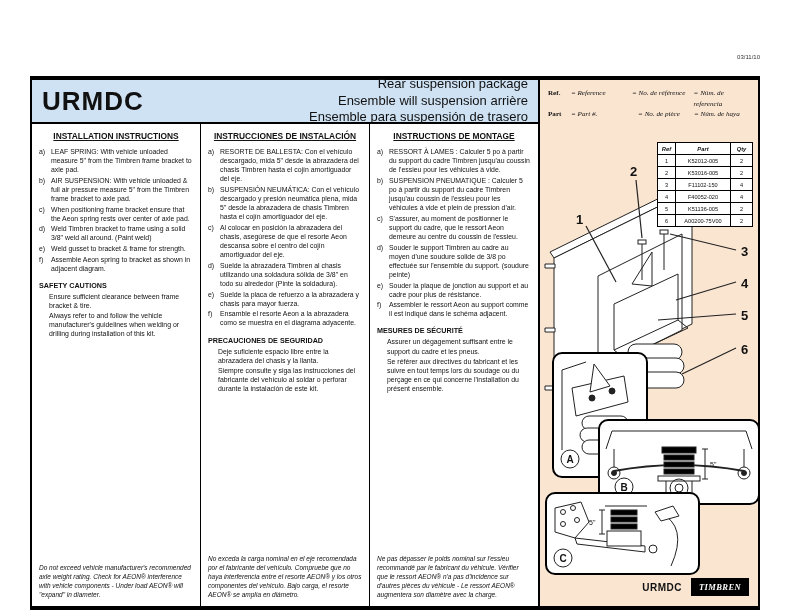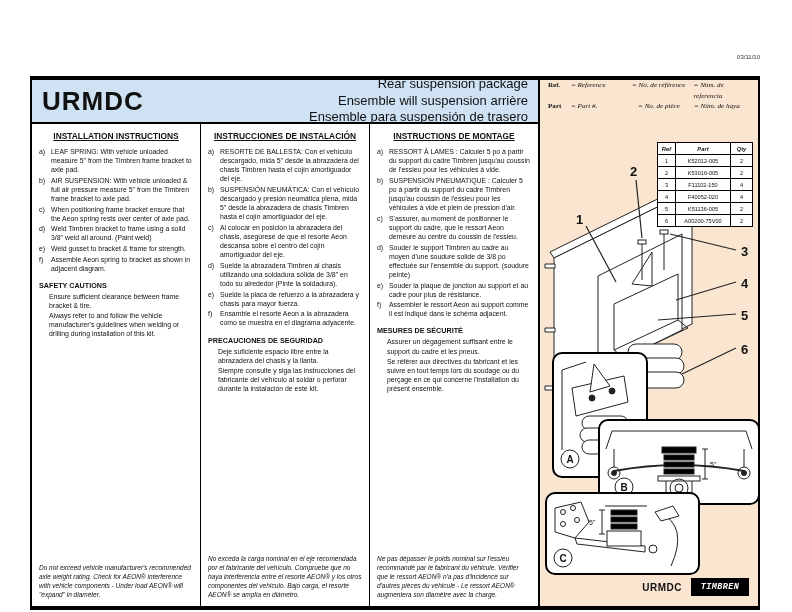--- a/index.html
+++ b/index.html
@@ -17,37 +17,37 @@
   .col:last-child{border-right:none;}
   .col-title{font-size:8.4px;font-weight:bold;text-align:center;text-decoration:underline;margin:2px 0 6px 0;white-space:nowrap;}
   .item{display:flex;font-size:6.9px;line-height:1.32;margin-bottom:1.5px;}
   .item .n{width:12px;flex:none;}
   .item .t{flex:1;}
   .safety-title{font-size:7.2px;font-weight:bold;margin:8px 0 2px 0;}
   .safety-p{font-size:6.9px;line-height:1.32;margin:0 0 1px 0;padding-left:10px;}
   .note{position:absolute;bottom:7px;left:7px;right:7px;font-size:6.5px;font-style:italic;line-height:1.4;}
   
   .panel{position:absolute;right:0;top:0;width:220px;height:100%;background:#fae5d1;border-left:2px solid #000;box-sizing:border-box;}
-  .legend{padding:0 4px 0 8px;font-family:"Liberation Serif",serif;font-size:7.1px;line-height:1.5;}
+  .legend{padding:8px 4px 0 8px;font-family:"Liberation Serif",serif;font-size:7.1px;line-height:1.5;}
   .legend-row{display:flex;}
   .legend-row .abbr{width:23px;font-weight:bold;}
   .legend-row .v{font-style:italic;}
   .legend-row .v.en{width:53px;}
   .legend-row .v.fr{width:70px;text-align:center;}
   .parts{position:absolute;top:62px;right:5px;width:96px;border-collapse:collapse;background:#fff;font-size:5.6px;z-index:3;}
   .parts th,.parts td{border:1px solid #000;text-align:center;padding:2.5px 1px;}
   .parts th{font-style:italic;font-weight:bold;font-size:5.8px;}
   .main-svg{position:absolute;left:0;top:54px;width:220px;height:276px;z-index:1;}
   .inset{position:absolute;background:#fff;border:2px solid #000;border-radius:10px;z-index:2;}
   .inset-a{left:12px;top:272px;width:92px;height:122px;z-index:2;}
   .inset-b{left:58px;top:339px;width:158px;height:82px;z-index:4;}
   .inset-c{left:5px;top:412px;width:151px;height:79px;z-index:5;}
   .inset svg{display:block;width:100%;height:100%;}
   .model-footer{position:absolute;bottom:13px;right:76px;font-size:10px;font-weight:bold;letter-spacing:0.5px;z-index:6;}
-  .brand{position:absolute;bottom:10px;right:9px;width:58px;height:18px;background:#000;color:#fff;display:flex;align-items:center;justify-content:center;font-family:Liberation Mono, monospace;font-style:italic;font-weight:bold;font-size:8.5px;letter-spacing:0.4px;z-index:6;}
+  .brand{position:absolute;bottom:10px;right:9px;width:58px;height:18px;background:#000;color:#fff;display:flex;align-items:center;justify-content:center;font-family:Liberation Serif, serif;font-style:italic;font-weight:bold;font-size:8.5px;letter-spacing:0.4px;z-index:6;}
   svg text{font-family:"Liberation Sans",sans-serif;}
   .callout{font-size:13px;font-weight:bold;fill:#111;}
   .inset-letter{font-size:10px;font-weight:bold;fill:#111;}
   .dim{font-size:7px;fill:#111;}
 </style>
 </head>
 <body>
 
 <div class="page">
   <div class="date">03/11/10</div>

